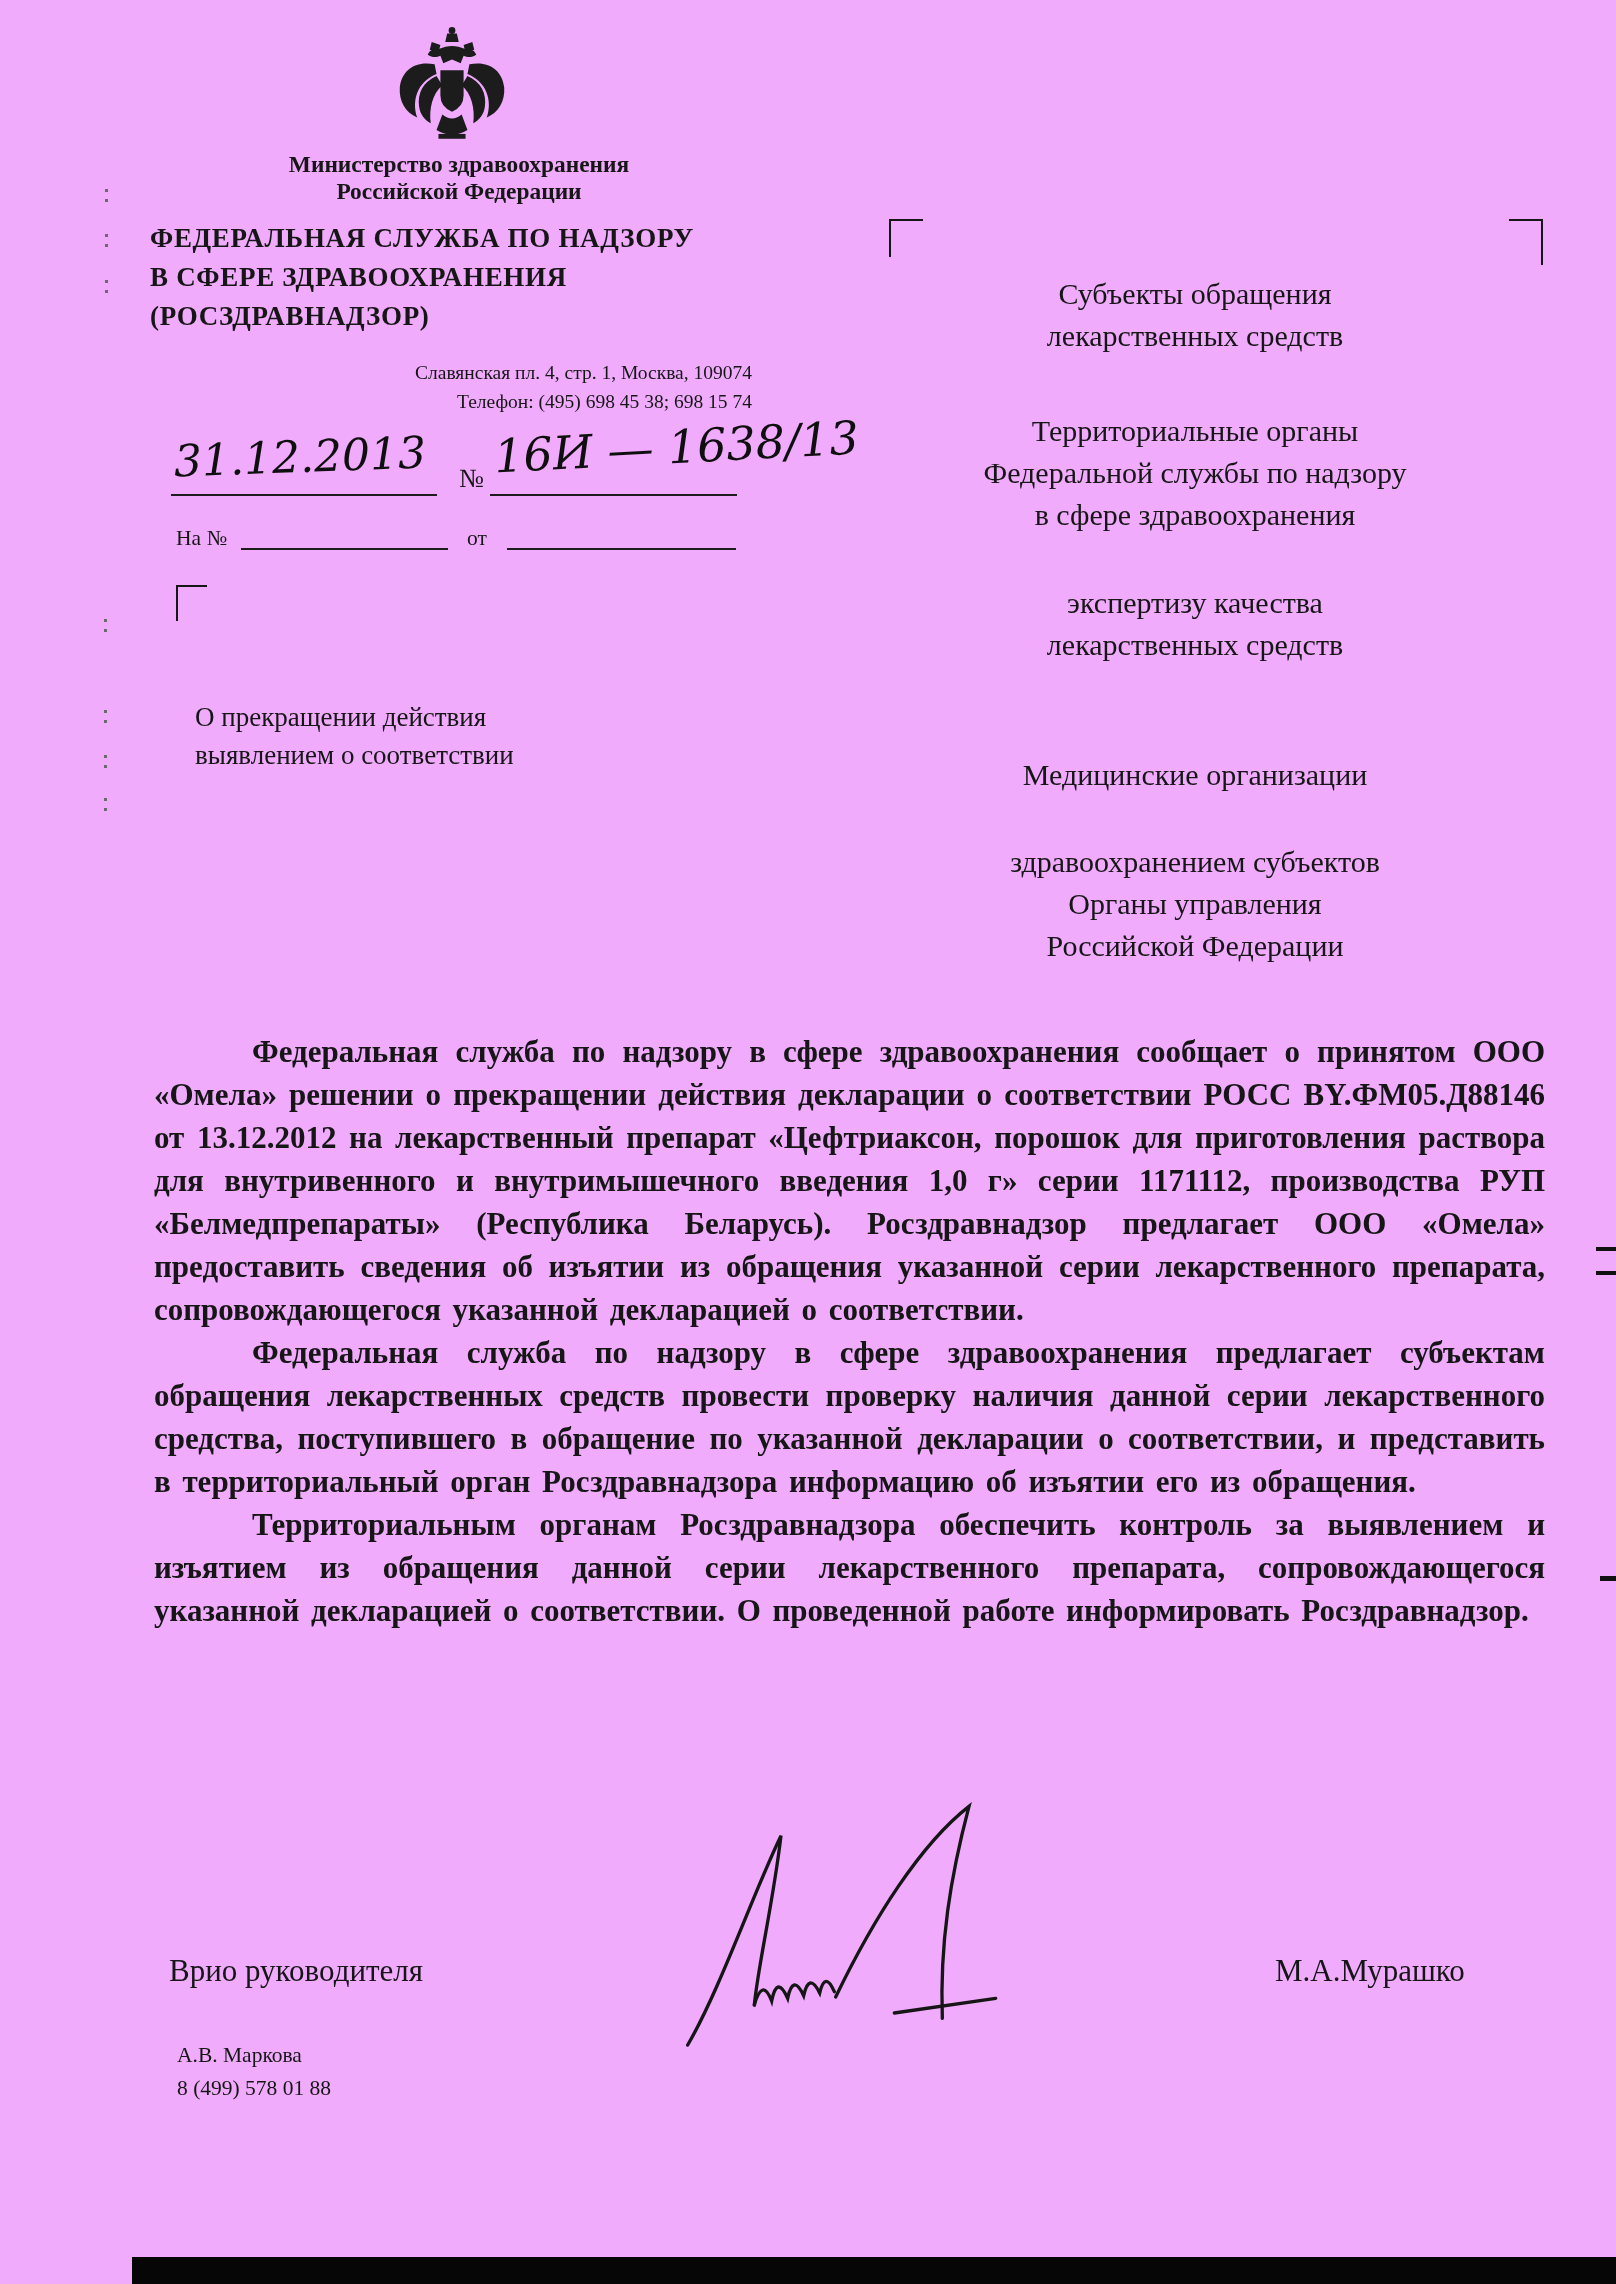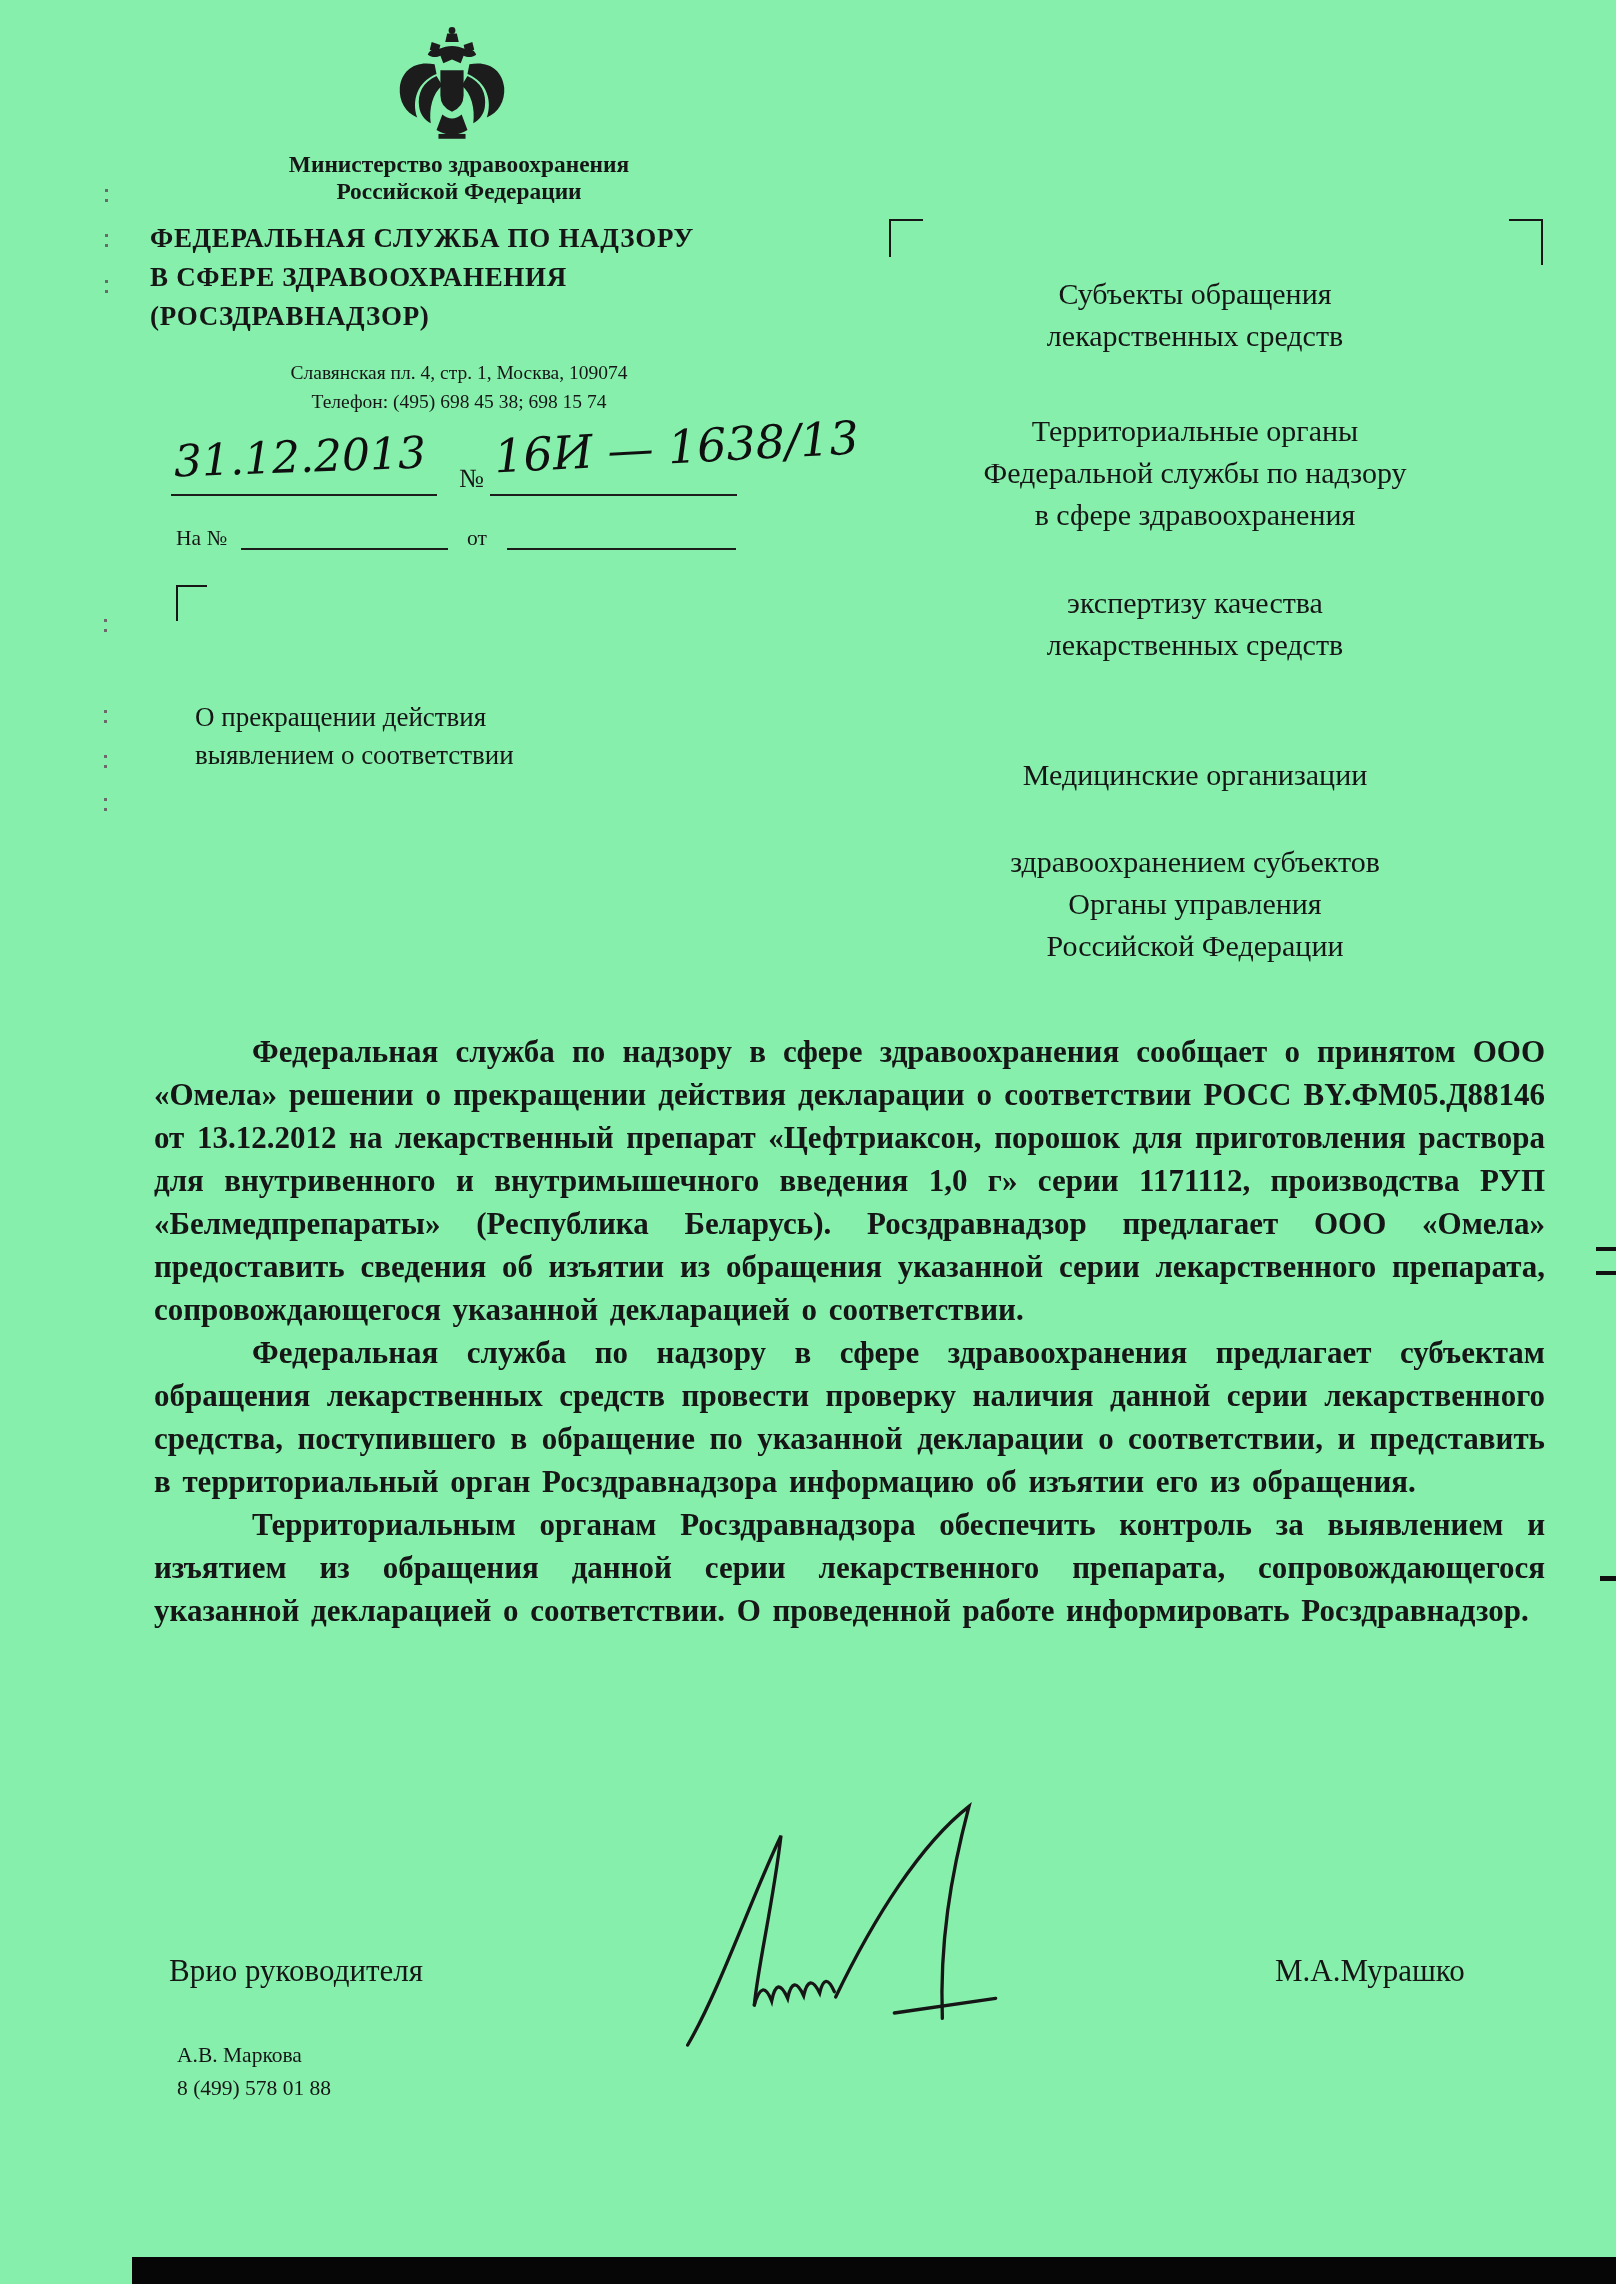--- a/index.html
+++ b/index.html
@@ -1,39 +1,39 @@
 <!DOCTYPE html>
 <html style="font-size:10.4px"><head>
 <meta charset="utf-8">
 <style>
   * { margin:0; padding:0; box-sizing:border-box; }
   html,body { background:#9a9a9a; }
   .page {
     position:relative;
     width:1617px; height:2284px;
     margin:0 auto;
-    background:#86efac;
+    background:#f0abfc;
     color:#161616;
     font-family:"Liberation Serif", serif;
     overflow:hidden;
   }
 
   
   .emblem { position:absolute; left:394px; top:25px; width:116px; height:127px; }
   .ministry {
     position:absolute; left:166px; top:151px; width:586px;
     text-align:center; font-weight:bold; font-size:23.4px; line-height:27px;
   }
   .agency {
     position:absolute; left:150px; top:219px; width:619px;
     text-align:left; font-weight:bold; font-size:27px; line-height:39px; letter-spacing:0.7px;
   }
   .address-block {
     position:absolute; left:166px; top:358px; width:586px;
-    text-align:center; font-size:19.5px; line-height:29px;
+    text-align:right; font-size:19.5px; line-height:29px;
   }
 
   
   .hand {
     font-family:"DejaVu Serif", serif; font-style:italic;
     color:#0f0f0f; white-space:nowrap;
   }
   .hand-date { position:absolute; left:174px; top:431px; font-size:44px; transform:rotate(-2deg); }
   .date-underline { position:absolute; left:171px; top:449px; width:266px; height:47px; border-bottom:2.6px solid #1c1c1c; }
   .no-sign { position:absolute; left:459px; top:464px; font-size:26px; }

